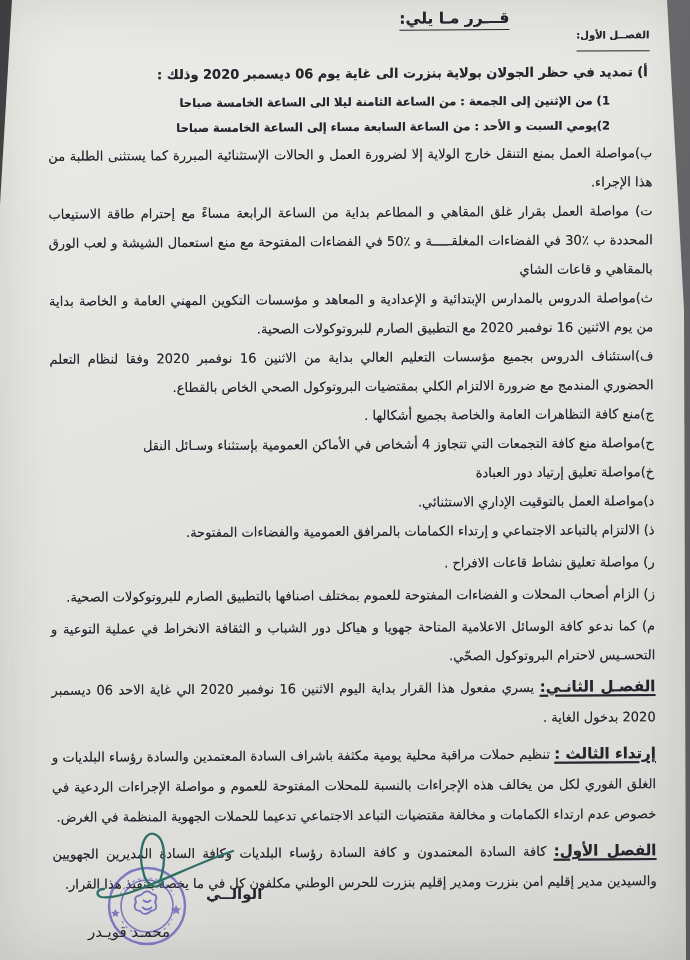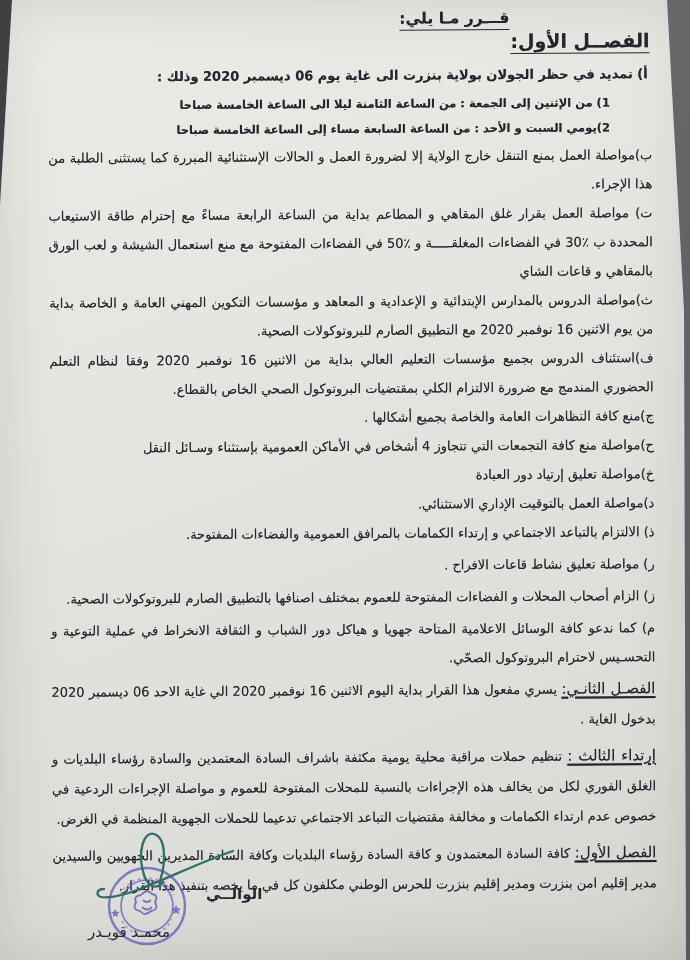--- a/index.html
+++ b/index.html
@@ -29,32 +29,32 @@
     display:table;
     margin:0 142px 0 auto;
     font-size:15.5px;font-weight:bold;
     padding-bottom:2px;
     border-bottom:1.7px solid #25252d;
     white-space:nowrap;
   }
   .chapter-head-block{
     display:table;
     margin:0 2px 7px 0;
-    font-size:19px;font-weight:bold;
-    padding-bottom:1px;
+    font-size:10px;font-weight:bold;
+    padding-bottom:10px;
     border-bottom:1.7px solid #25252d;
   }
   .clause{margin:0;line-height:29px;text-align:justify;}
   .clause.lead{margin:0 4px 2px 0;line-height:28px;font-weight:600;}
   .subclause{margin:0 42px 0 0;line-height:25px;font-size:11.5px;font-weight:600;}
   .gap{margin-top:3px;}
   .chapter-par{margin:2px 0 0 0;line-height:30px;text-align:justify;}
   .chapter-par.sp{margin-top:6px;}
   .inline-head{
-    font-weight:normal;font-size:15px;
+    font-weight:bold;font-size:15px;
     text-decoration:underline;
     text-underline-offset:3px;
     text-decoration-thickness:1.6px;
   }
   .signature-block{
     position:absolute;left:68px;top:835px;
     width:210px;height:122px;
   }
   .stamp-svg{position:absolute;left:38px;top:30px;opacity:.88;}
   .sign-svg{position:absolute;left:0;top:-6px;}

